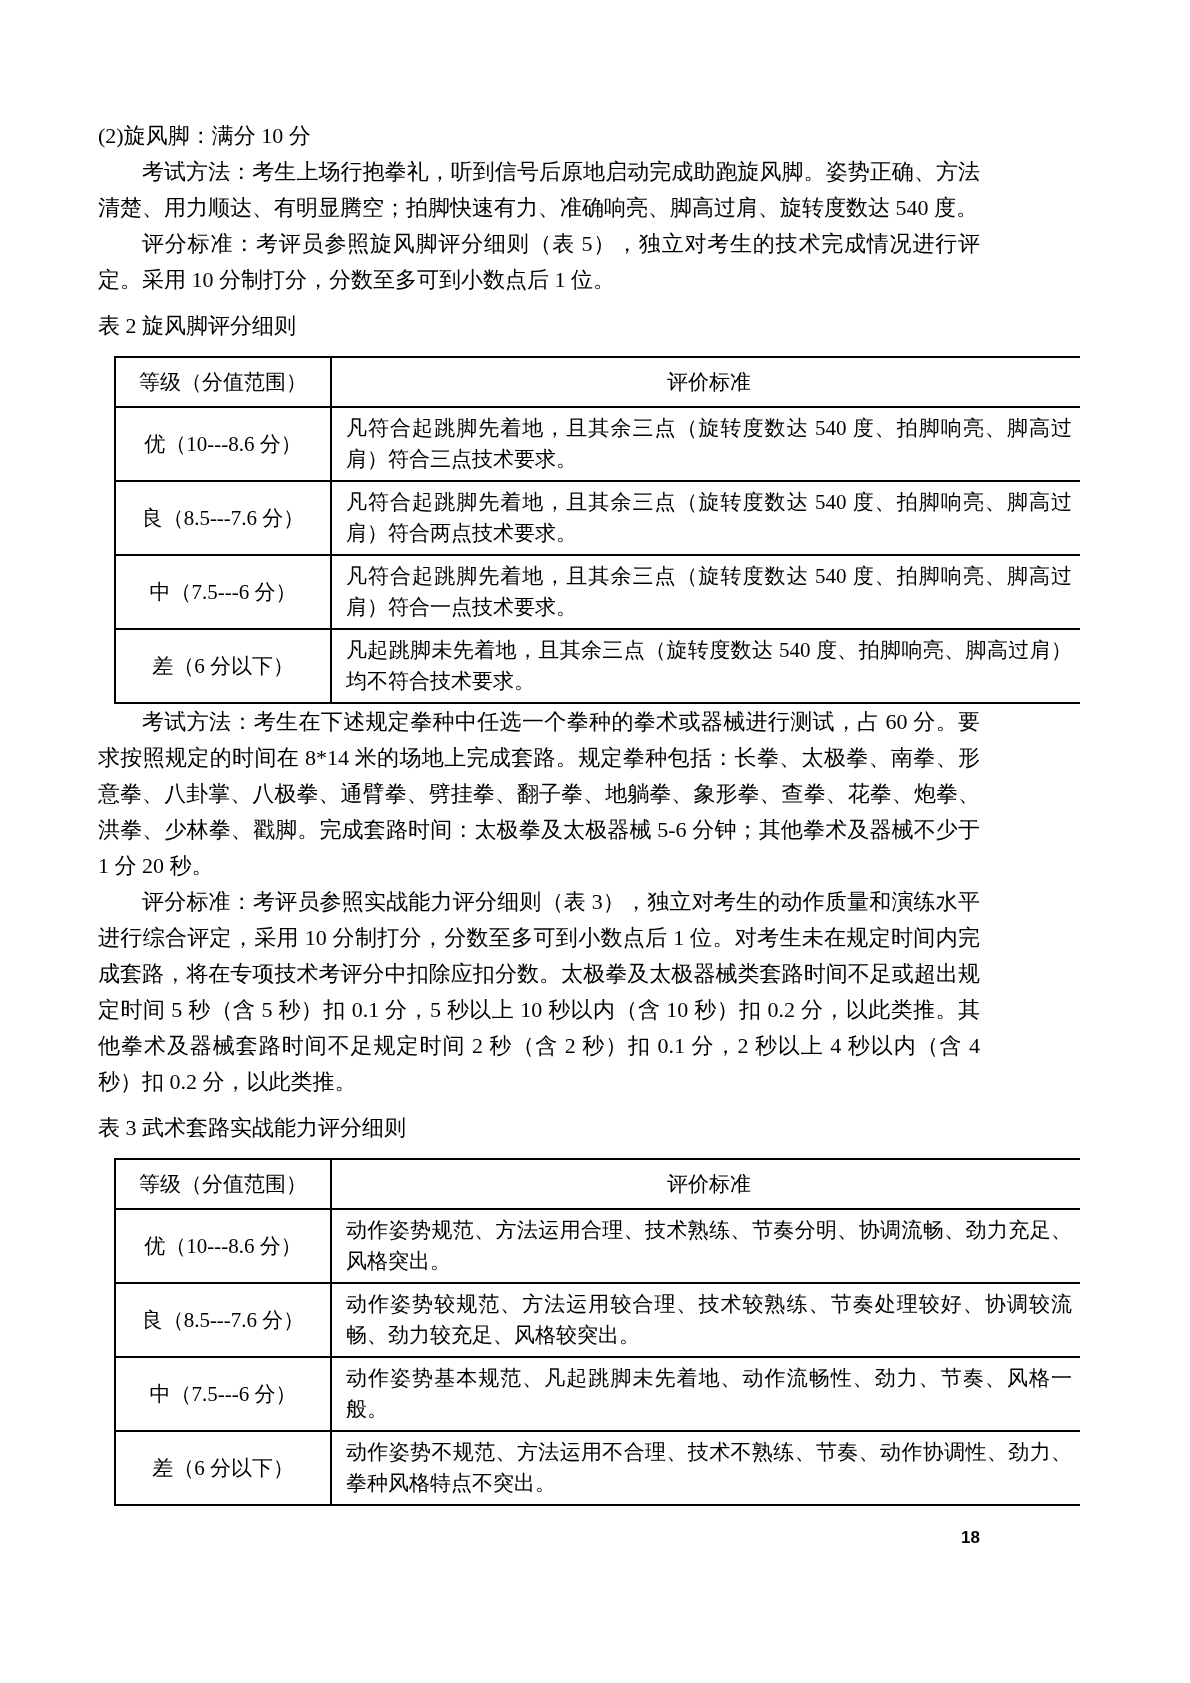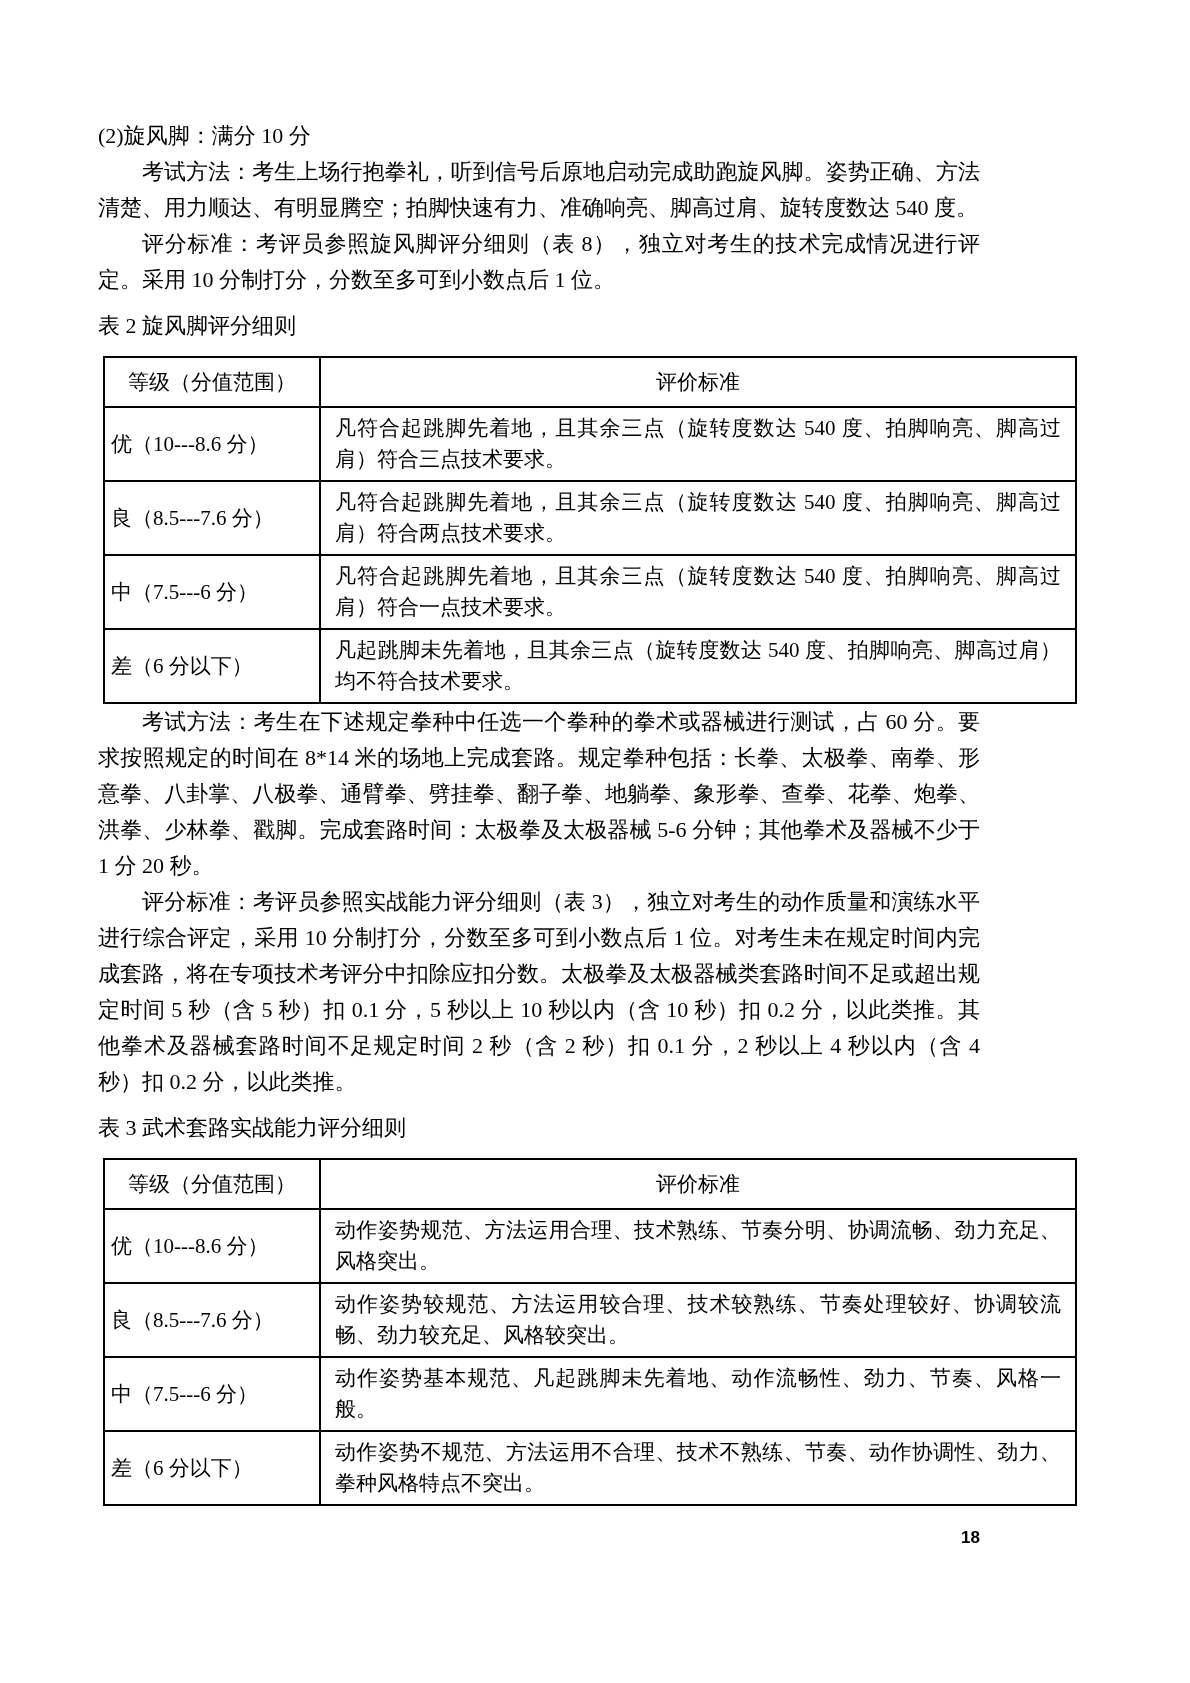--- a/index.html
+++ b/index.html
@@ -27,31 +27,31 @@
   p.indent { text-indent: 2em; }
   .caption {
     font-size: 22px;
     line-height: 30px;
     text-align: left;
     margin: 13px 0 15px 0;
   }
   table.rubric {
     border-collapse: collapse;
     width: 974px;
-    margin-left: 5px;
+    margin-left: 16px;
     table-layout: fixed;
   }
   table.rubric td {
     border: 2px solid #000000;
     font-size: 21px;
     vertical-align: middle;
   }
   table.rubric td.col-grade {
     width: 216px;
-    text-align: left;
+    text-align: center;
     line-height: 30px;
     padding: 4px 6px;
   }
   table.rubric td.col-criteria {
     text-align: justify;
     line-height: 31px;
     padding: 5px 14px;
   }
   table.rubric tr.header-row td {
     height: 50px;
@@ -70,21 +70,21 @@
   }
 </style>
 </head>
 <body>
 
 <div class="page">
   <div class="content">
 
     <p class="body">(2)旋风脚：满分 10 分</p>
     <p class="body indent">考试方法：考生上场行抱拳礼，听到信号后原地启动完成助跑旋风脚。姿势正确、方法清楚、用力顺达、有明显腾空；拍脚快速有力、准确响亮、脚高过肩、旋转度数达 540 度。</p>
-    <p class="body indent">评分标准：考评员参照旋风脚评分细则（表 8），独立对考生的技术完成情况进行评定。采用 10 分制打分，分数至多可到小数点后 1 位。</p>
+    <p class="body indent">评分标准：考评员参照旋风脚评分细则（表 5），独立对考生的技术完成情况进行评定。采用 10 分制打分，分数至多可到小数点后 1 位。</p>
 
     <div class="caption">表 2 旋风脚评分细则</div>
 
     <table class="rubric">
       <tbody>
         <tr class="header-row">
           <td class="col-grade">等级（分值范围）</td>
           <td class="col-criteria">评价标准</td>
         </tr>
         <tr class="data-row">

